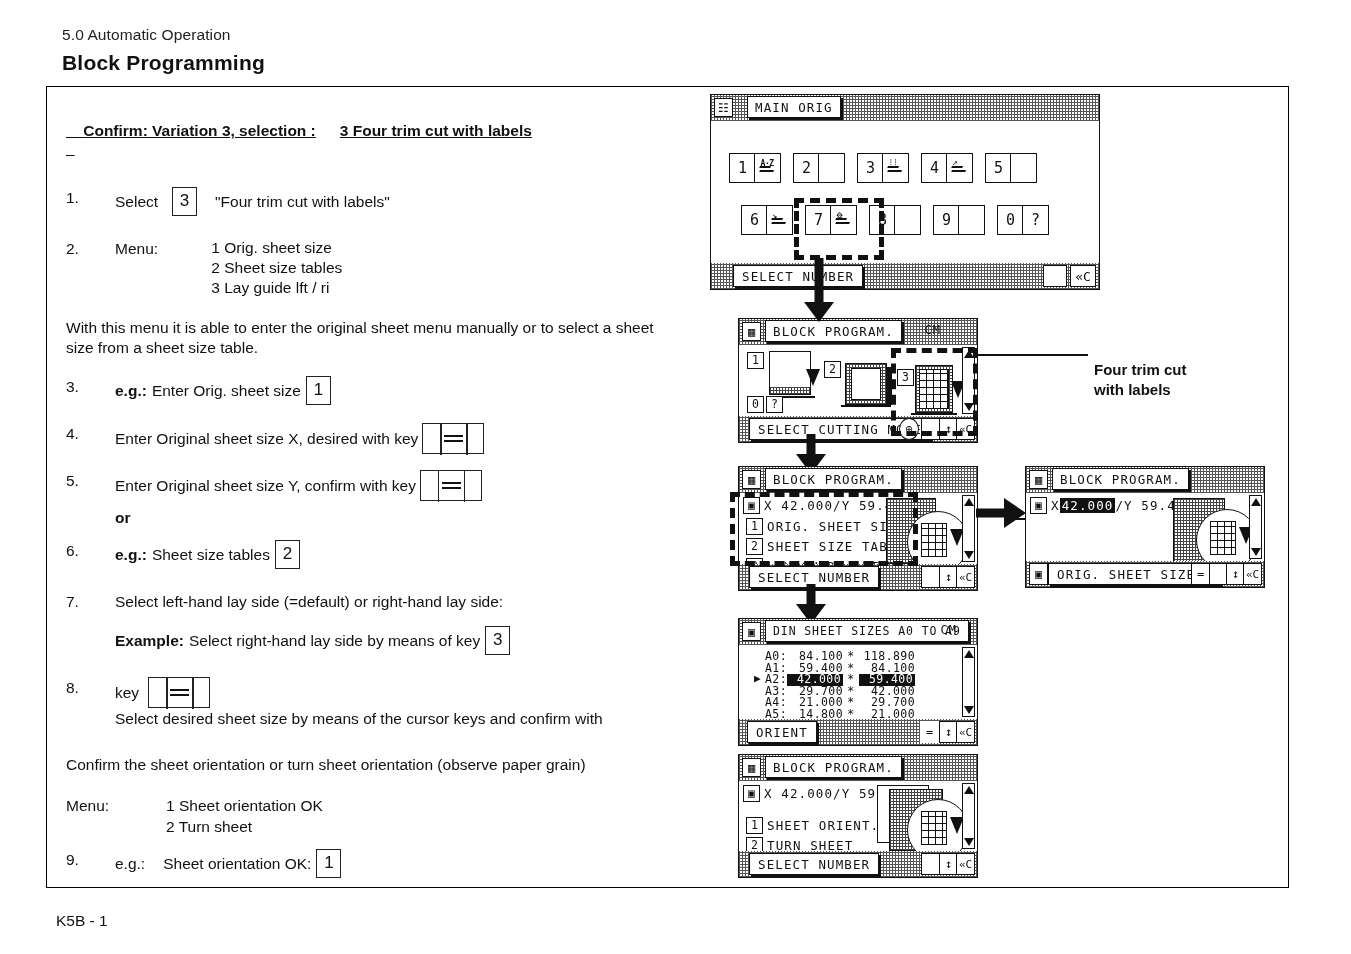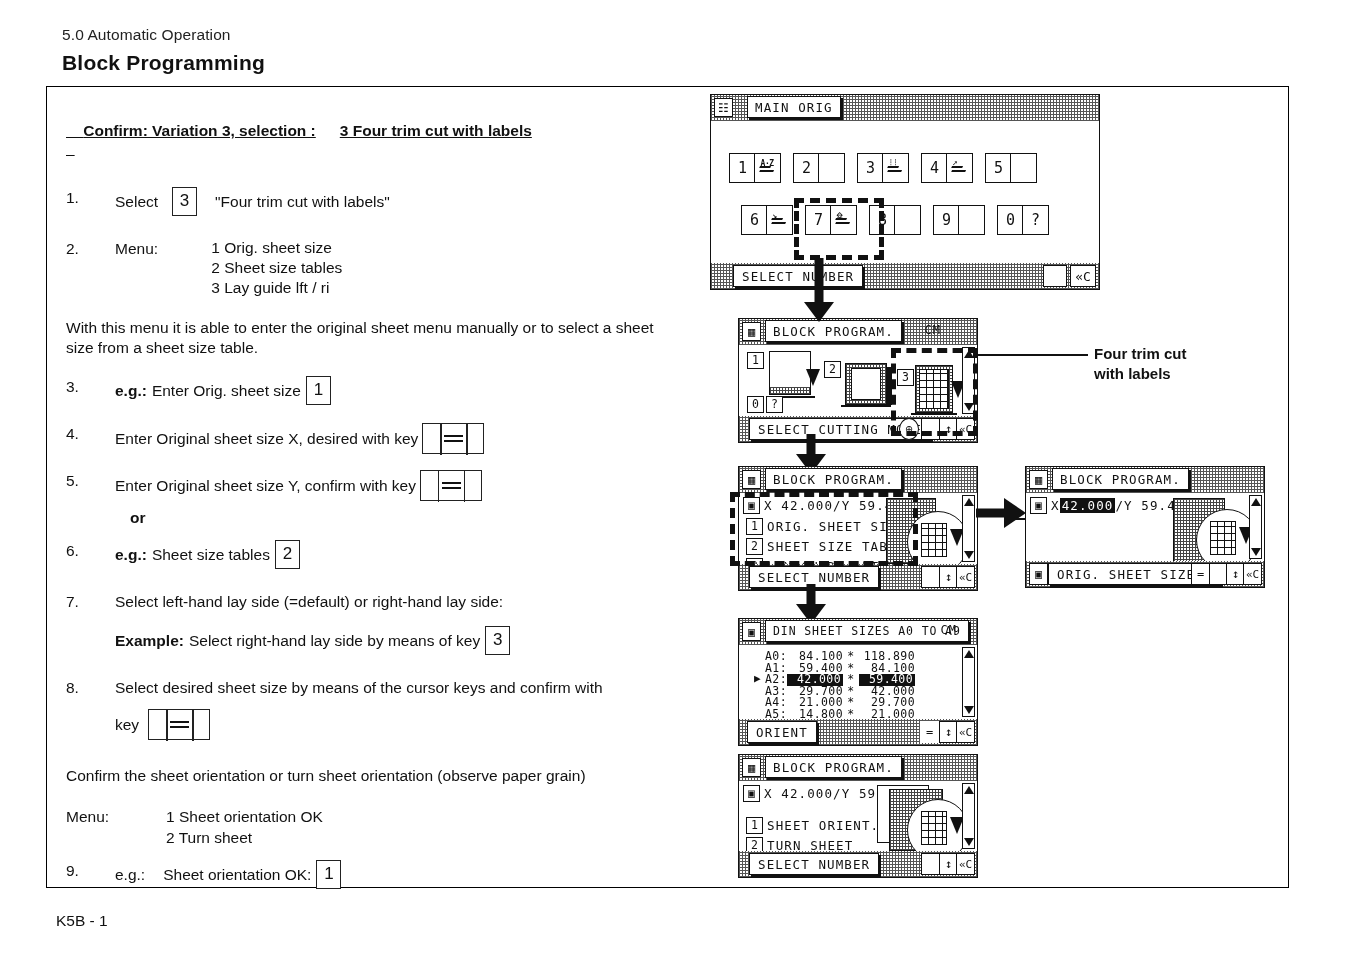--- a/index.html
+++ b/index.html
@@ -38,21 +38,21 @@
     margin-bottom: 29px; white-space: pre;
   }
   .step { position: relative; font-size: 15.5px; line-height: 21px; margin-bottom: 14px; }
   .step .num { position: absolute; left: 0; top: 0; width: 40px; }
   .step .body { margin-left: 49px; display: flex; align-items: center; flex-wrap: wrap; }
   .step .body.col { display: block; }
   .lbl-col { display: inline-block; width: 92px; vertical-align: top; }
   .menu-lines { display: inline-block; vertical-align: top; }
   .menu-lines div { line-height: 20px; }
   .para { font-size: 15.5px; line-height: 20px; margin: 20px 0 18px 0; }
-  .sub { margin-left: 64px; font-size: 15.5px; line-height: 21px; }
+  .sub { margin-left: 49px; font-size: 15.5px; line-height: 21px; }
   b.inl { font-weight: bold; }
 
   
   .keycap {
     display: inline-block;
     border: 1.5px solid #222;
     min-width: 25px; height: 29px;
     line-height: 26px; text-align: center;
     font-size: 17px; margin: 0 5px;
     vertical-align: middle; background: #fff;
@@ -327,30 +327,30 @@
         <b class="inl">Example:</b>
         <span style="margin-left:5px">Select right-hand lay side by means of key</span>
         <span class="keycap">3</span>
       </div>
     </span>
   </div>
 
   <div class="step" style="margin-top:22px;margin-bottom:8px">
     <span class="num">8.</span>
     <span class="body col">
-      <div style="margin-bottom:11px">Select desired sheet size by means of the cursor keys and confirm with</div>
       <div style="display:flex;align-items:center">
         <span>key</span>
         <span class="enterkey" style="margin-left:9px">
             <i class="a"></i>
             <i class="b"></i>
             <u class="t"></u>
             <u class="m"></u>
           </span>
       </div>
+      <div style="margin-bottom:11px">Select desired sheet size by means of the cursor keys and confirm with</div>
     </span>
   </div>
 
   <div class="para" style="margin-top:26px;margin-bottom:20px">Confirm the sheet orientation or turn sheet orientation (observe paper grain)</div>
 
   <div class="step" style="margin-bottom:8px">
     <span class="num" style="width:auto">Menu:</span>
     <span class="body col" style="margin-left:100px">
       <div>1 Sheet orientation OK</div>
       <div>2 Turn sheet</div>
@@ -656,18 +656,18 @@
 
     <div class="statusbar hatch">
       <div class="sb-plate" style="left:10px">SELECT NUMBER</div>
       <div class="sb-btn hatch-dk" style="right:36px; width:20px;"></div>
       <div class="sb-btn" style="right:19px; width:15px;">↕</div>
       <div class="sb-btn" style="right:2px; width:16px; font-size:11px;">«C</div>
     </div>
   </div>
 
   <div class="leader" style="left:280px; top:268px; width:110px; height:1.6px;"></div>
-  <div class="callout-label" style="left:396px; top:258px;">
+  <div class="callout-label" style="left:396px; top:274px;">
     <div>Four trim cut</div>
     <div>with labels</div>
   </div>
   <div class="leader" style="left:306px; top:432px; width:22px; height:1.6px;"></div>
 </div>
 
 </body></html>

